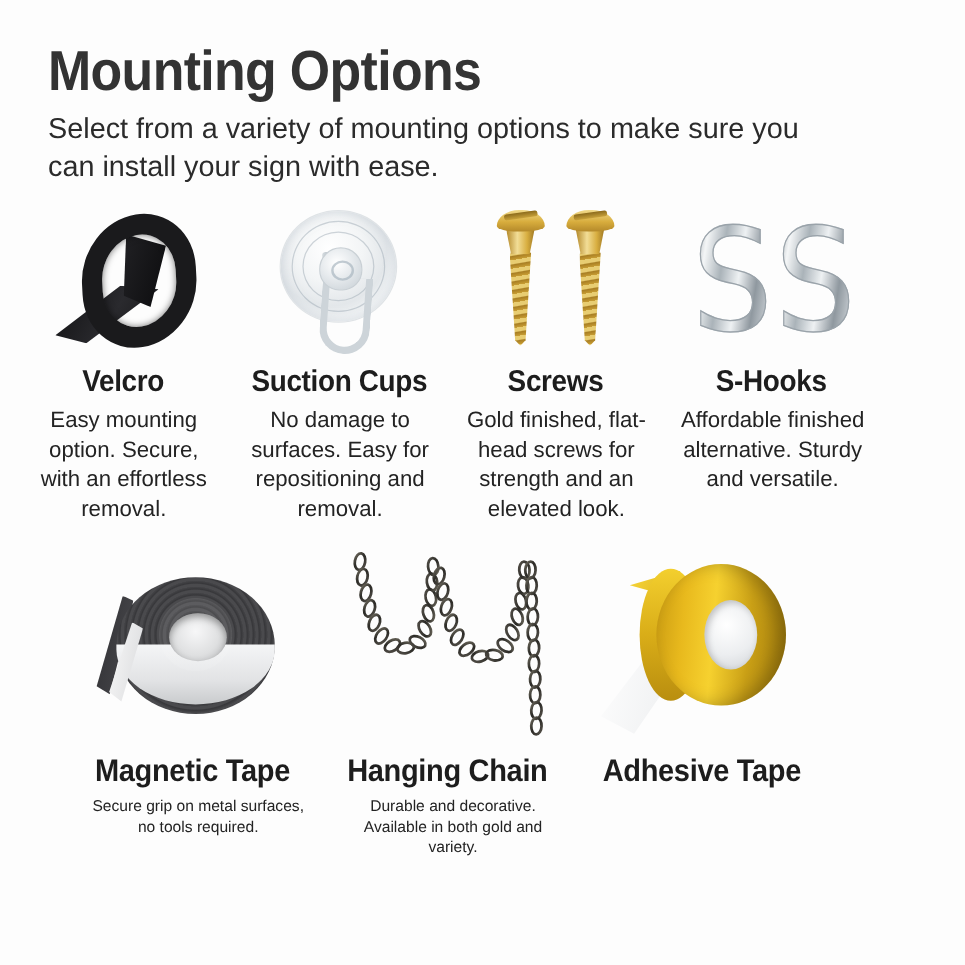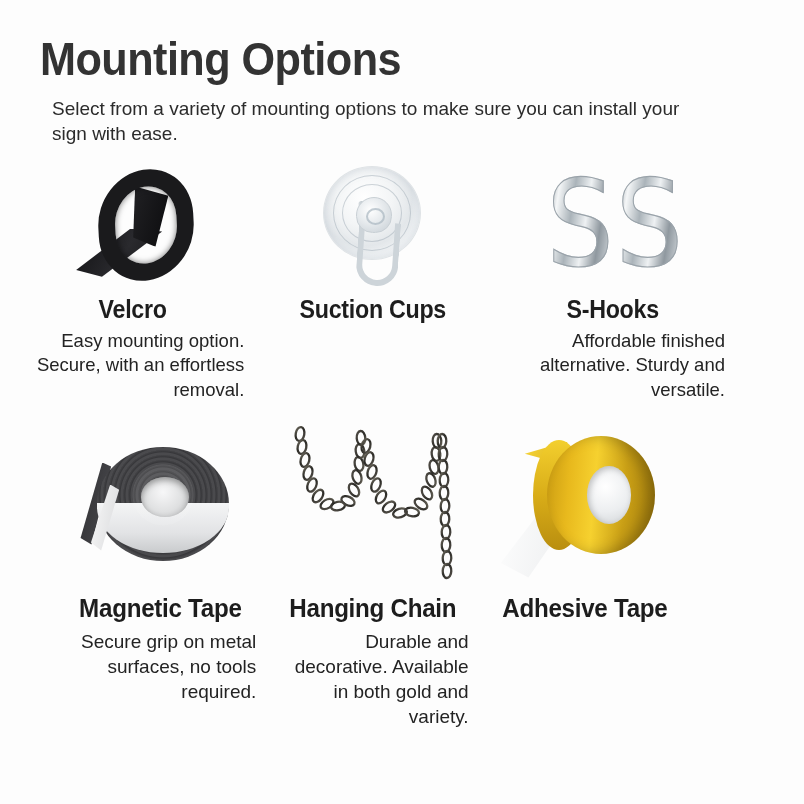--- a/index.html
+++ b/index.html
@@ -32,26 +32,26 @@
     line-height: 1.06;
     font-weight: 700;
     letter-spacing: -0.6px;
     color: #333333;
     margin: 0 0 8px 0;
     transform: scaleX(0.92);
     transform-origin: left center;
     white-space: nowrap;
   }
   .page-subtitle {
-    font-size: 19px;
+    font-size: 24px;
     line-height: 1.34;
     font-weight: 400;
     color: #2b2b2b;
     max-width: 690px;
-    margin: 12px;
+    margin: 0;
   }
 
   
   .row {
     display: flex;
     width: 100%;
     box-sizing: border-box;
   }
   .row-1 {
     padding: 0 12px;
@@ -93,27 +93,27 @@
   }
   .row-2 .card-title {
     font-size: 26px;
     margin-top: 10px;
   }
   .card-desc {
     font-size: 18.5px;
     line-height: 1.33;
     font-weight: 400;
     color: #232323;
-    text-align: right;
+    text-align: center;
     align-self: stretch;
     margin: 0;
     padding-left: 2px;
   }
   .row-2 .card-desc {
-    font-size: 19px;
+    font-size: 13px;
     padding-left: 10px;
   }
 
   
   .velcro { position: relative; width: 120px; height: 120px; }
   .velcro .loop {
     position: absolute;
     left: 26px; top: 4px;
     width: 62px; height: 76px;
     border: 17px solid #1a1a1c;
@@ -344,22 +344,43 @@
       <div class="art">
         <div class="suction">
           <div class="cup"></div>
           <div class="ring r1"></div>
           <div class="ring r2"></div>
           <div class="hook"></div>
           <div class="knob"></div>
         </div>
       </div>
       <div class="card-title">Suction Cups</div>
-    </div>
-
+      <div class="card-desc">No damage to surfaces. Easy for repositioning and removal.</div>
+    </div>
+
+    <div class="card">
+      <div class="art">
+        <div class="screws">
+          <div class="screw">
+            <div class="shaft"></div>
+              <div class="neck"></div>
+              <div class="head"></div>
+              <div class="slot"></div>
+          </div>
+          <div class="screw">
+            <div class="shaft"></div>
+              <div class="neck"></div>
+              <div class="head"></div>
+              <div class="slot"></div>
+          </div>
+        </div>
+      </div>
+      <div class="card-title">Screws</div>
+      <div class="card-desc">Gold finished, flat-head screws for strength and an elevated look.</div>
+    </div>
 
     <div class="card">
       <div class="art">
         <div class="shooks">
           <span class="shook">S</span>
             <span class="shook">S</span>
         </div>
       </div>
       <div class="card-title">S-Hooks</div>
       <div class="card-desc">Affordable finished alternative. Sturdy and versatile.</div>

